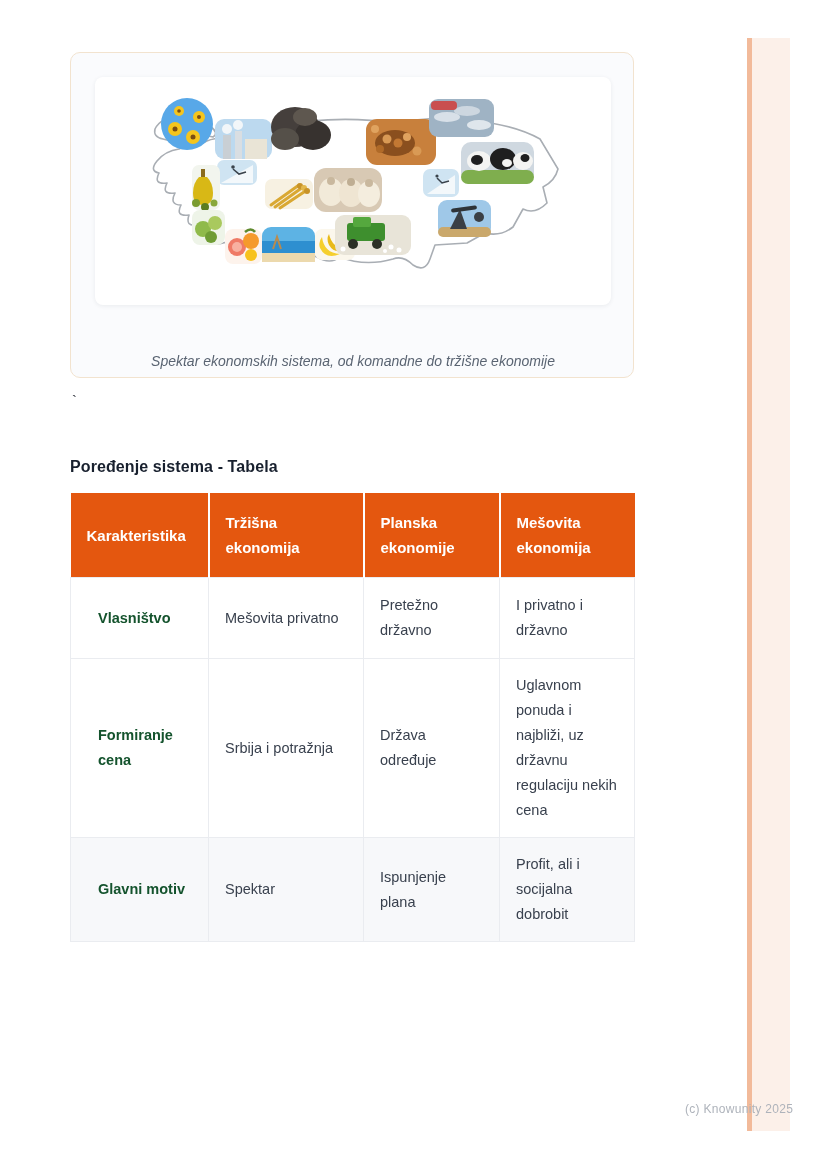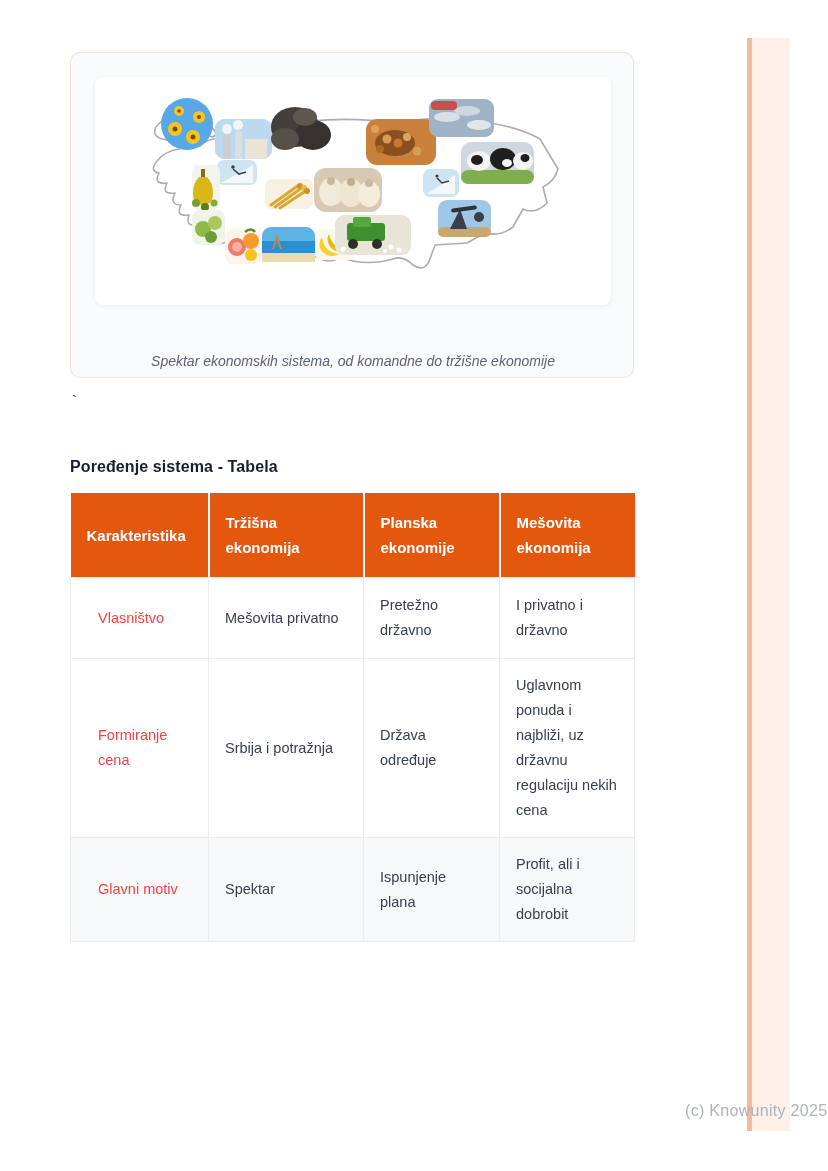--- a/index.html
+++ b/index.html
@@ -50,38 +50,38 @@
     text-align:left; vertical-align:middle;
     padding:17px 16px; line-height:25px;
   }
   table.compare th:not(:last-child){ border-right:2px solid #ffffff; }
   table.compare th:first-child{ white-space:nowrap; }
   table.compare td {
     border:1px solid #eaecf0; vertical-align:middle;
     padding:14px 16px; line-height:25px; background:#ffffff;
   }
   table.compare tr.alt td { background:#f7f8fa; }
-  table.compare td.rowlabel { font-weight:400; color:#ef4444;padding-left:27px; }
+  table.compare td.rowlabel { font-weight:700; color:#14532d;padding-left:27px; }
   tr.h-header { height:84px; }
   tr.h-r1 { height:81px; }
   tr.h-r2 { height:110px; }
   tr.h-r3 { height:178px; }
   tr.h-r4 { height:104px; }
   tr.h-r5 { height:120px; }
 
   
   .side-bar {
     position:absolute; left:747px; top:38px; width:43px; height:1093px;
     background:#fcf0e9; border-left:5px solid #f2ba9a;
   }
 
   
   .watermark {
     position:absolute; left:685px; top:1102px; z-index:3;
-    font-size:16px; color:#aeb3bb; letter-spacing:.3px; white-space:nowrap;
+    font-size:12px; color:#aeb3bb; letter-spacing:.3px; white-space:nowrap;
   }
 </style>
 </head>
 <body>
 
 <div class="page">
   <div class="content-clip">
 
     <div class="figure-card">
       <div class="figure-image">

